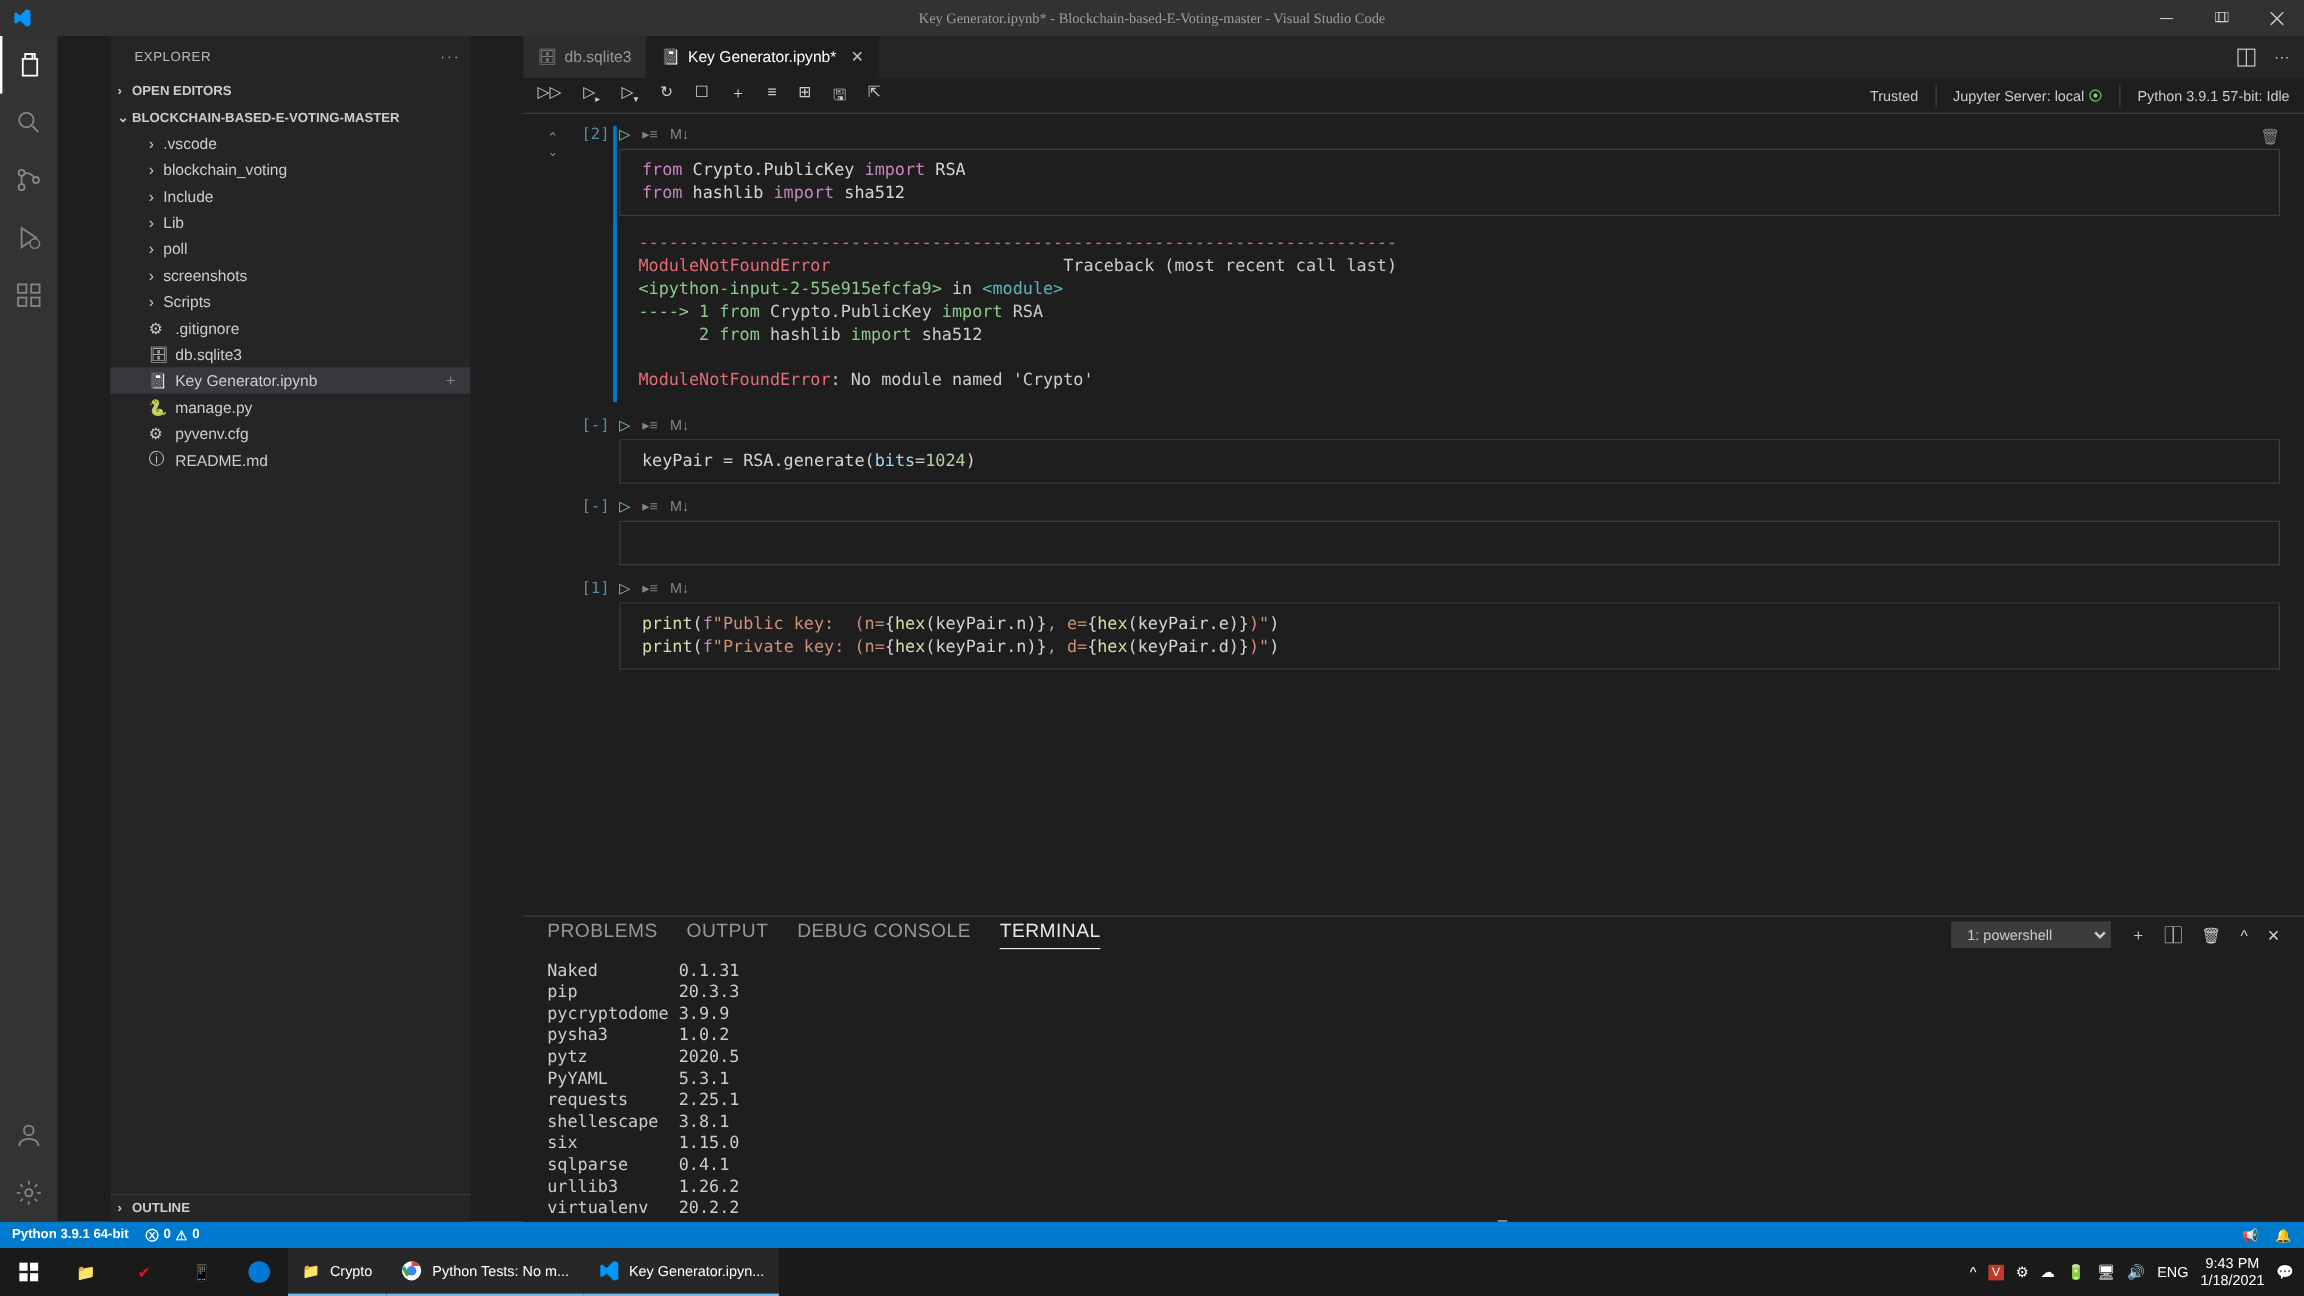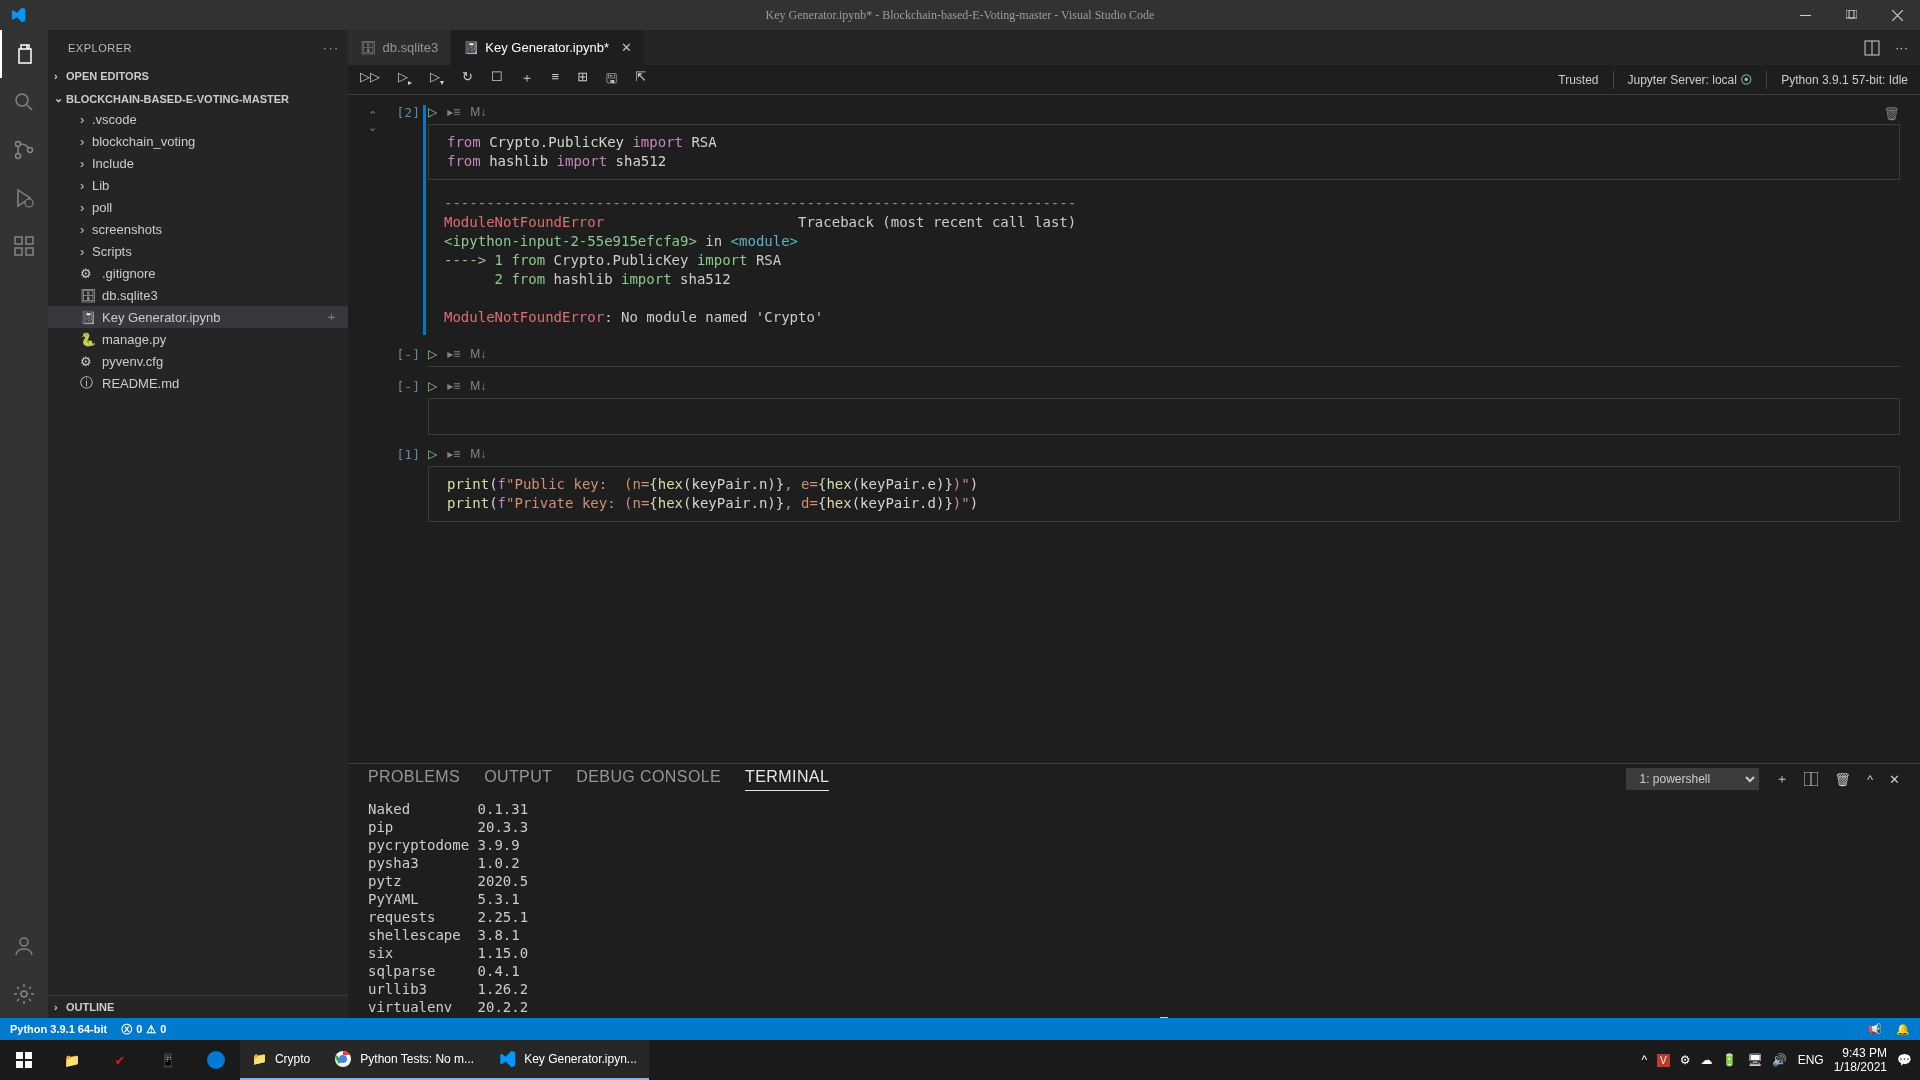--- a/index.html
+++ b/index.html
@@ -4,21 +4,21 @@
 <style>
 * { margin: 0; padding: 0; box-sizing: border-box; }
 body { font-family: "Segoe UI", sans-serif; font-size: 13px; background: #1e1e1e; color: #cccccc; overflow: hidden; width: 1920px; height: 1080px; }
 .titlebar { height: 30px; background: #323233; display: flex; align-items: center; position: relative; }
 .titlebar-logo { width: 35px; display: flex; justify-content: center; }
 .menu { display: flex; }
 .menu-item { padding: 5px 8px; cursor: pointer; color: #cccccc; }
 .titlebar-title { position: absolute; left: 50%; transform: translateX(-50%); color: #9d9d9d; font-size: 12px; font-family: Liberation Serif, serif; }
 .window-controls { position: absolute; right: 0; display: flex; }
 .win-ctrl { width: 46px; height: 30px; display: flex; align-items: center; justify-content: center; cursor: pointer; color: #cccccc; }
-.main-area { display: flex; height: calc(100% - 30px - 22px - 40px); }
+.main-area { display: flex; height: calc(100% - 30px - 22px - 40px); gap: 44px; }
 .activity-bar { width: 48px; background: #333333; display: flex; flex-direction: column; justify-content: space-between; }
 .activity-top, .activity-bottom { display: flex; flex-direction: column; }
 .activity-item { width: 48px; height: 48px; display: flex; align-items: center; justify-content: center; color: #858585; cursor: pointer; }
 .activity-item.active { color: #ffffff; border-left: 2px solid #ffffff; }
 .sidebar { width: 300px; background: #252526; display: flex; flex-direction: column; border-right: 0px solid #3c3c3c; }
 .sidebar-header { height: 35px; display: flex; align-items: center; justify-content: space-between; padding: 0 8px 0 20px; color: #bbbbbb; font-size: 11px; letter-spacing: 0.5px; }
 .sidebar-section { padding: 2px 0; }
 .section-header { display: flex; align-items: center; padding: 3px 6px; font-size: 11px; font-weight: bold; color: #cccccc; cursor: pointer; }
 .chevron { width: 12px; display: inline-block; }
 .file-item { display: flex; align-items: center; padding: 2px 0 2px 22px; cursor: pointer; font-size: 13px; color: #cccccc; height: 22px; }
@@ -67,21 +67,21 @@
 .statusbar { height: 22px; background: #007acc; color: #ffffff; display: flex; align-items: center; justify-content: space-between; font-size: 11px; padding: 0 10px; font-weight: bold; }
 .status-left, .status-right { display: flex; gap: 14px; }
 .status-item { display: flex; align-items: center; gap: 4px; }
 .taskbar { height: 40px; background: #1a1a1a; display: flex; align-items: center; justify-content: space-between; }
 .task-left { display: flex; align-items: center; height: 100%; }
 .task-item { width: 48px; height: 40px; display: flex; align-items: center; justify-content: center; color: #fff; }
 .task-item.wide { width: auto; padding: 0 12px; gap: 8px; font-size: 12px; color: #fff; border-bottom: 2px solid transparent; }
 .task-item.wide.open { border-bottom: 2px solid #76b9ed; background: #272727; }
 .task-item.active-win { background: #3a3a3a; border-bottom: 2px solid #76b9ed; }
 .task-right { display: flex; align-items: center; height: 100%; color: #fff; gap: 10px; padding-right: 8px; font-size: 12px; }
-.clock { text-align: right; font-size: 12px; line-height: 14px; }
+.clock { text-align: center; font-size: 12px; line-height: 14px; }
 svg { display: block; }
 </style>
 </head>
 <body>
 
 <div class="titlebar">
   <div class="titlebar-logo">
     <svg width="16" height="16" viewBox="0 0 24 24">
         <path fill="#0098ff" d="M23 3l-5-2-8 8-5-4-2 1v12l2 1 5-4 8 8 5-2V3z"></path>
       </svg>
@@ -322,20 +322,21 @@
             <div class="exec-count">[-]</div>
           </div>
         <div class="cell-controls">
           <div class="cell-top">
               <div class="cell-toolbar">
                 <span style="color:#89d185">▷</span>
                 <span>▸≡</span>
                 <span>M↓</span>
               </div>
             </div>
+          <div class="cell-code">keyPair = RSA.generate(<span class="var">bits</span>=<span class="num">1024</span>)</div>
         </div>
       </div>
 
       <div class="cell">
         <div class="cell-gutter">
             <div class="exec-count">[-]</div>
           </div>
         <div class="cell-controls">
           <div class="cell-top">
               <div class="cell-toolbar">

